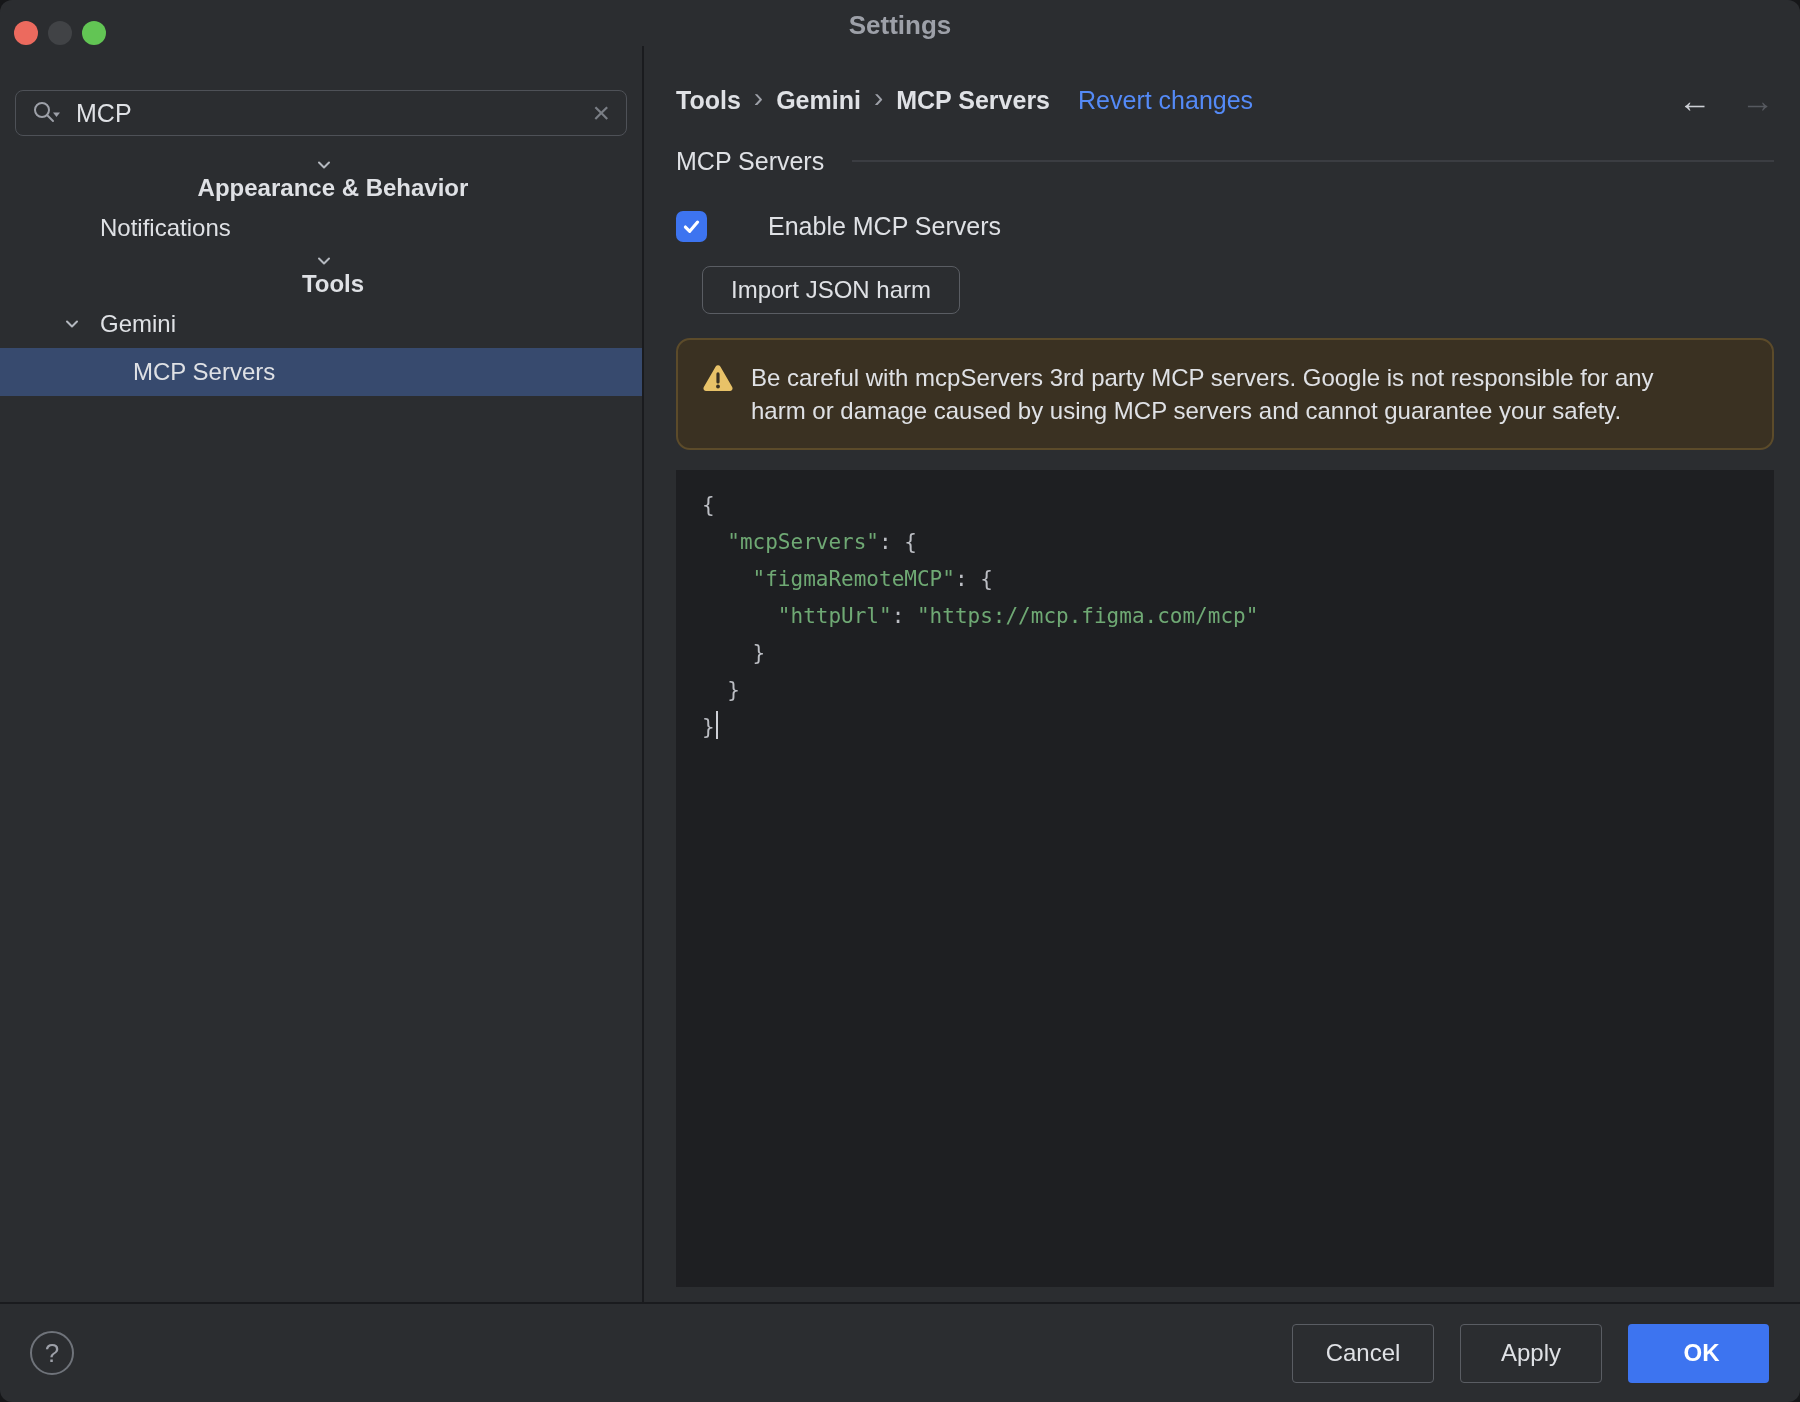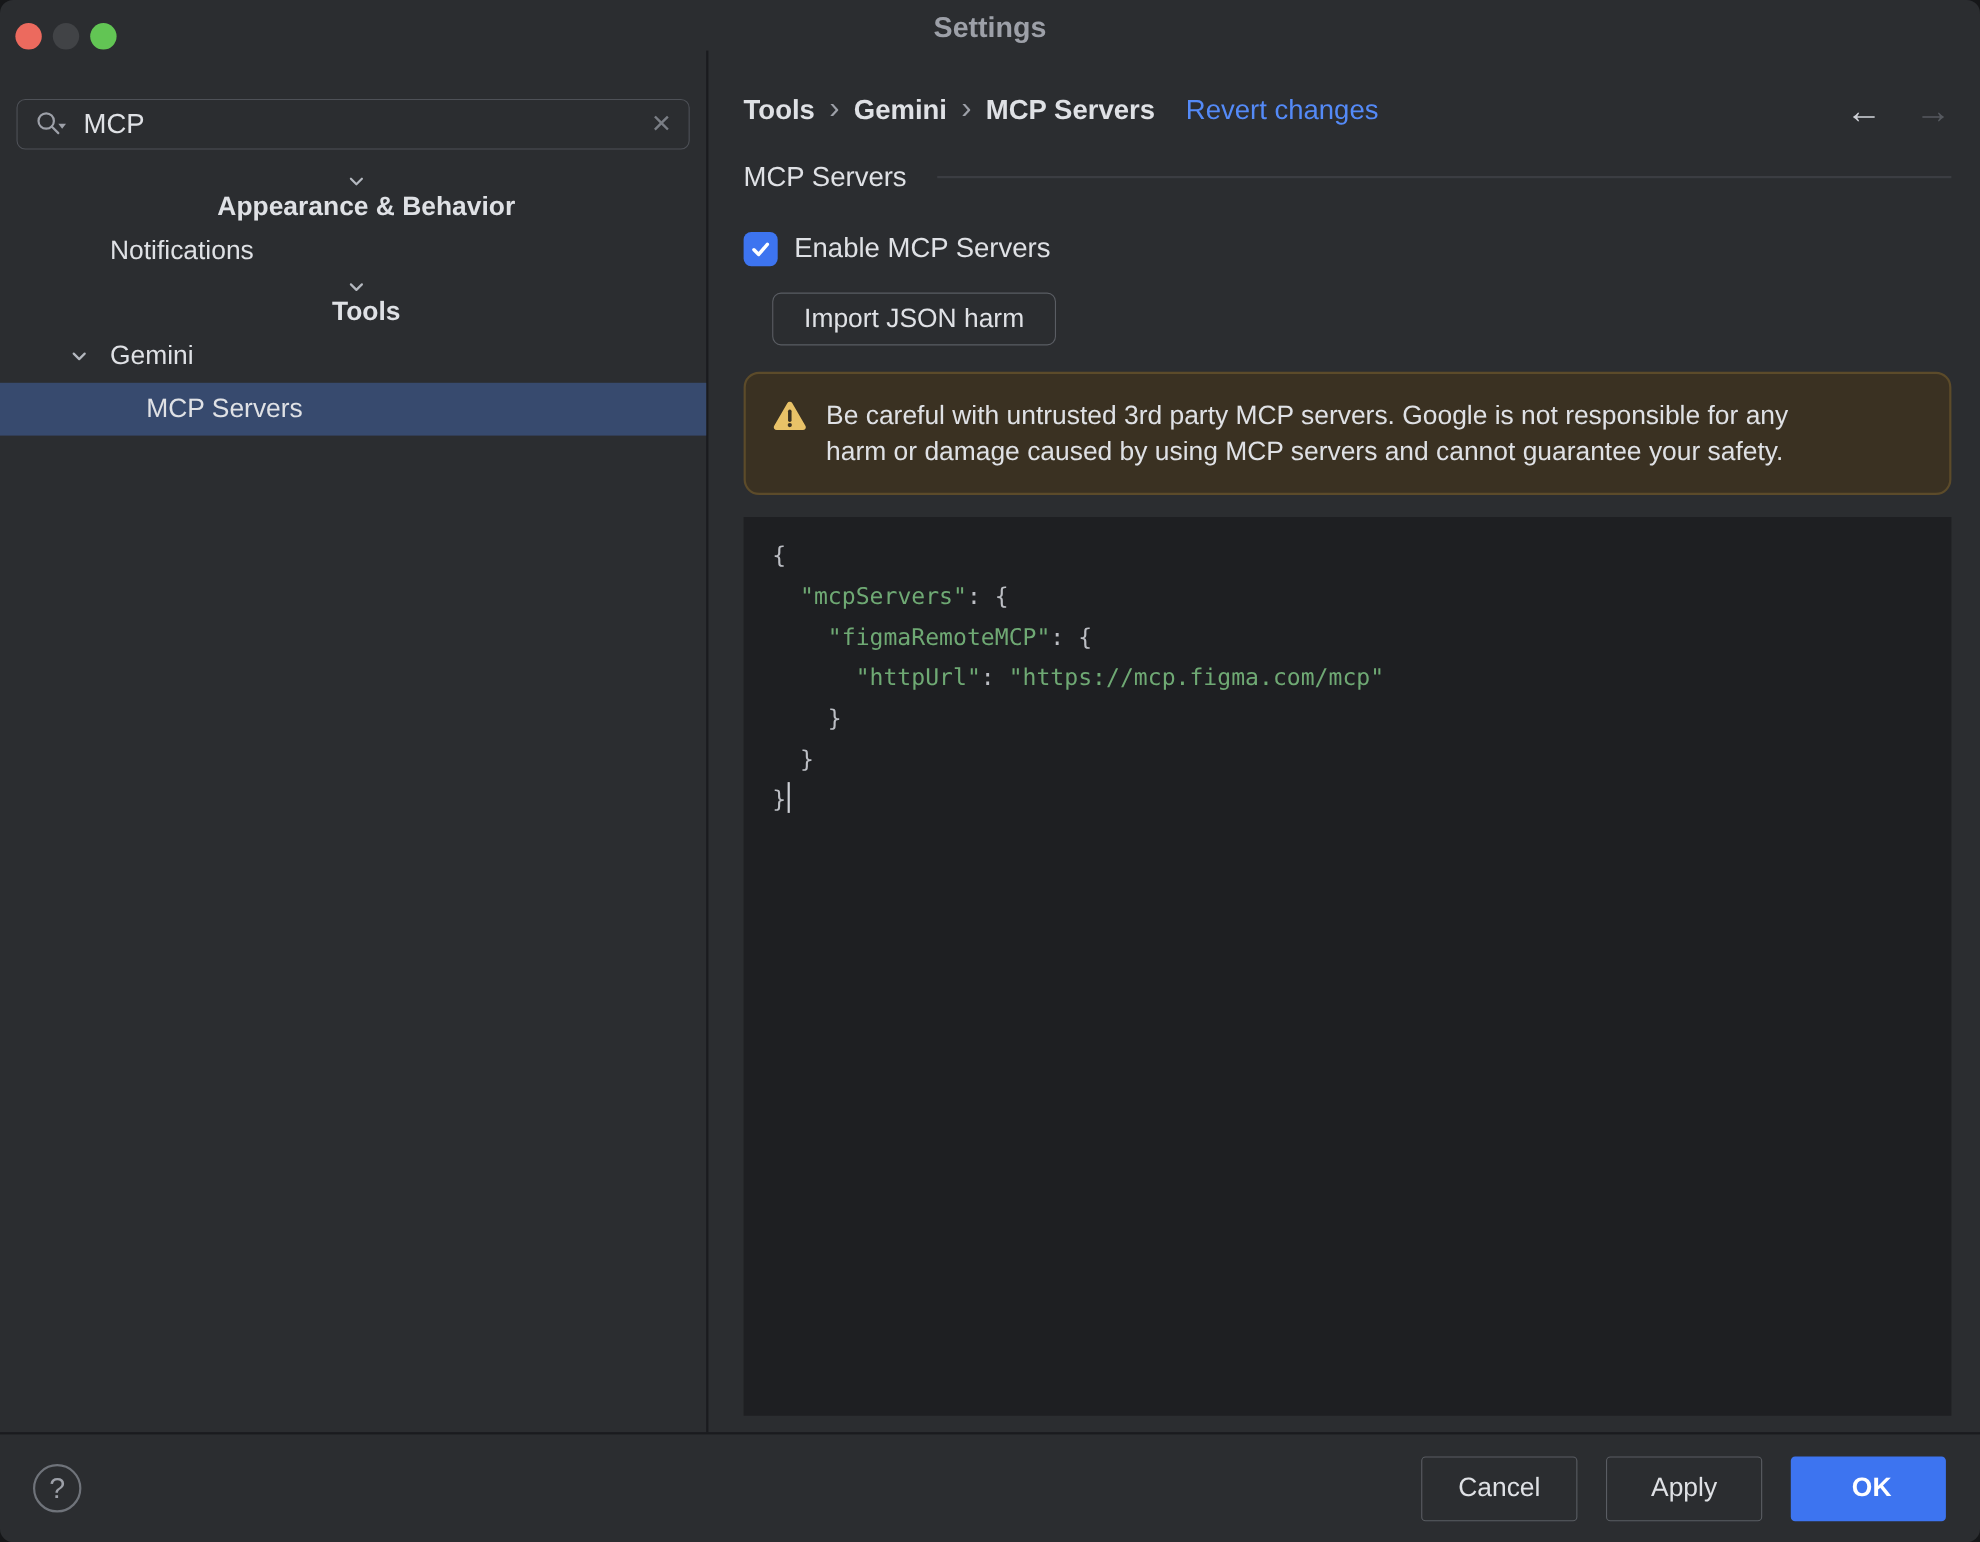--- a/index.html
+++ b/index.html
@@ -59,21 +59,21 @@
   .revert-link{font-size:25px;color:var(--link_blue);margin-left:28px;}
   .nav-arrows{margin-left:auto;display:flex;gap:30px;align-items:center;}
   .arrow{font-size:33px;line-height:1;}
   .arrow-back{color:#CED0D6;}
   .arrow-fwd{color:#56595F;}
   
   .section-header{display:flex;align-items:center;margin-top:24px;height:30px;}
   .section-title{font-size:25px;color:#DFE1E5;white-space:nowrap;}
   .section-rule{flex:1;height:2px;background:#3B3D42;margin-left:28px;}
   
-  .check-row{display:flex;align-items:center;margin-top:28px;height:44px;}
+  .check-row{display:flex;align-items:center;margin-top:28px;height:44px;gap:46px;}
   .checkbox{
     width:31px;height:31px;border-radius:7px;background:var(--accent_blue);
     display:flex;align-items:center;justify-content:center;flex:none;
   }
   .check-label{margin-left:15px;font-size:25px;}
   
   .addjson-row{display:flex;align-items:center;margin-top:18px;height:48px;}
   .addjson-text{font-size:25px;}
   .btn-outline{
     height:48px;padding:0 28px;margin-left:26px;
@@ -224,21 +224,21 @@
 
       <div class="warning">
         <span class="warn-icon">
           <svg width="32" height="30" viewBox="0 0 24 22">
             <path d="M10.27 1.7 a2 2 0 0 1 3.46 0 l8.9 15.3 a2 2 0 0 1 -1.73 3 H3.1 a2 2 0 0 1 -1.73 -3 z" fill="#E8C268"></path>
             <line x1="12" y1="7.2" x2="12" y2="13.2" stroke="#3A3122" stroke-width="2.4" stroke-linecap="round"></line>
             <circle cx="12" cy="16.6" r="1.45" fill="#3A3122"></circle>
           </svg>
         </span>
         <span class="warn-text">
-          <div>Be careful with untrusted 3rd party MCP servers. Google is not responsible for any</div>
+          <div>Be careful with mcpServers 3rd party MCP servers. Google is not responsible for any</div>
           <div>harm or damage caused by using MCP servers and cannot guarantee your safety.</div>
         </span>
       </div>
 
       <div class="editor">
         <div class="code-line"><span class="tok-p">{</span></div>
         <div class="code-line"><span class="tok-p">  </span><span class="tok-s">"mcpServers"</span><span class="tok-p">: {</span></div>
         <div class="code-line"><span class="tok-p">    </span><span class="tok-s">"figmaRemoteMCP"</span><span class="tok-p">: {</span></div>
         <div class="code-line"><span class="tok-p">      </span><span class="tok-s">"httpUrl"</span><span class="tok-p">: </span><span class="tok-s">"https://mcp.figma.com/mcp"</span></div>
         <div class="code-line"><span class="tok-p">    }</span></div>

